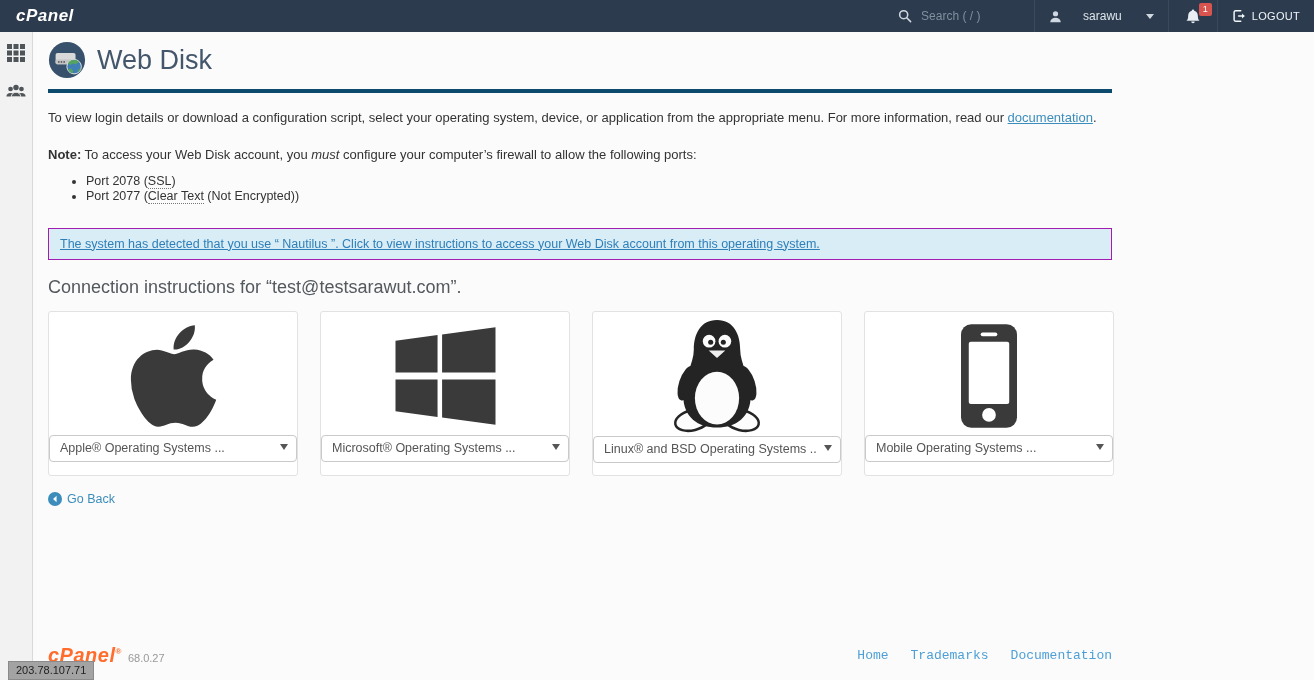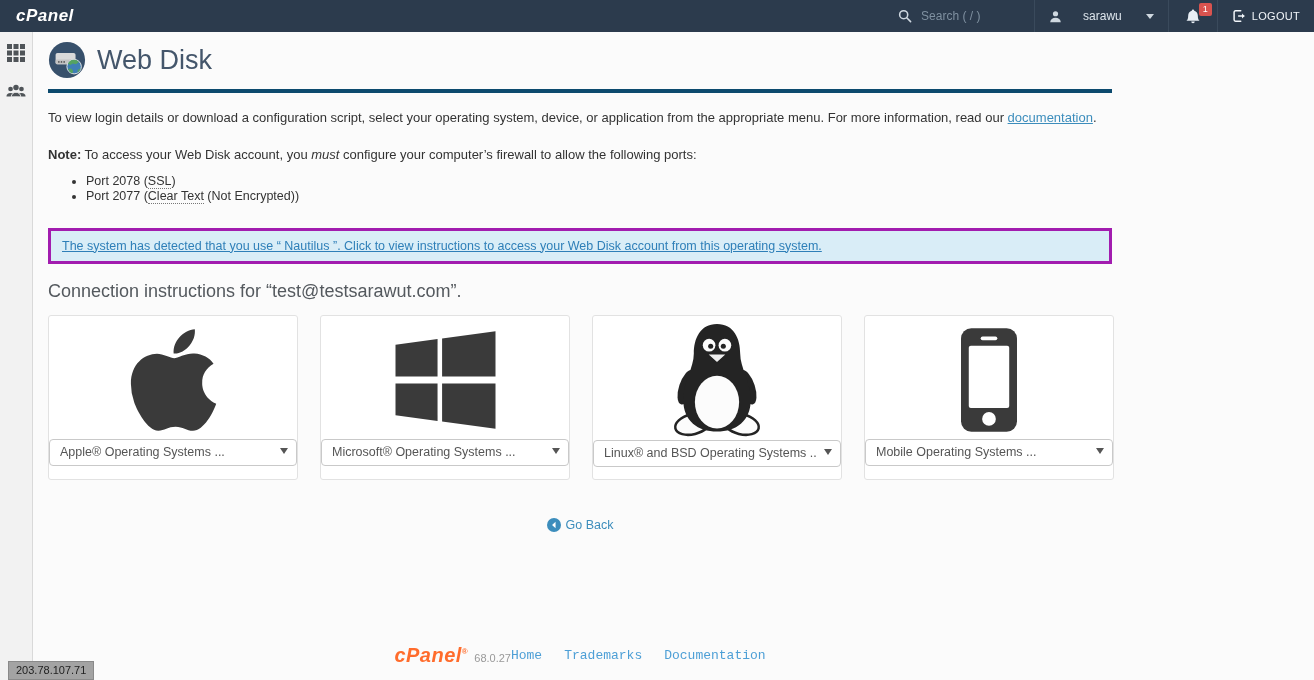--- a/index.html
+++ b/index.html
@@ -99,21 +99,21 @@
     margin: 13px 0 0 22px; padding-left: 16px;
     font-size: 12.5px; line-height: 1.1;
   }
   ul.ports li { margin: 0 0 1px 0; }
   .abbr { border-bottom: 1px dotted #777; cursor: help; }
 
   
   .alert-info {
     margin-top: 24px;
     background: #d9edf7;
-    border: 3px solid #a21caf;
+    border: 1px solid #a21caf;
     padding: 8px 11px;
     font-size: 12.5px;
   }
   .alert-info a { color: #2e7fb8; text-decoration: underline; cursor: pointer; }
 
   
   .conn-heading {
     font-size: 18px; font-weight: 400; color: #54595e;
     margin: 17px 0 13px 0;
   }
@@ -140,34 +140,34 @@
     cursor: pointer;
   }
   .select-caret {
     position: absolute; right: 9px; top: 9px;
     width: 0; height: 0; pointer-events: none;
     border-left: 4px solid transparent; border-right: 4px solid transparent;
     border-top: 6px solid #555;
   }
 
   
-  .goback-row { margin-top: 38px; text-align: center; }
+  .goback-row { margin-top: 16px; text-align: left; }
   .goback {
     display: inline-flex; align-items: center; gap: 5px;
     color: #3c8dbc; font-size: 12.5px; text-decoration: none; cursor: pointer;
   }
 
   
   footer.page-footer {
     margin-top: auto;
     padding: 0 0 13px 0;
   }
   .footer-inner {
     width: 1064px;
-    display: flex; align-items: center; justify-content: center;
+    display: flex; align-items: center; justify-content: space-between;
   }
   .footer-brand { display: flex; align-items: baseline; gap: 6px; }
   .footer-logo {
     color: #ff6c2c; font-size: 20px; font-weight: 700; font-style: italic;
     letter-spacing: .5px;
   }
   .footer-logo sup { font-size: 8px; font-style: normal; color: #ff6c2c; }
   .footer-version { font-size: 11px; color: #999; }
   .footer-links { display: flex; gap: 22px; }
   .footer-links a { color: #4d9fd6; font-size: 13px; text-decoration: none; cursor: pointer; font-family: Liberation Mono, monospace; }

